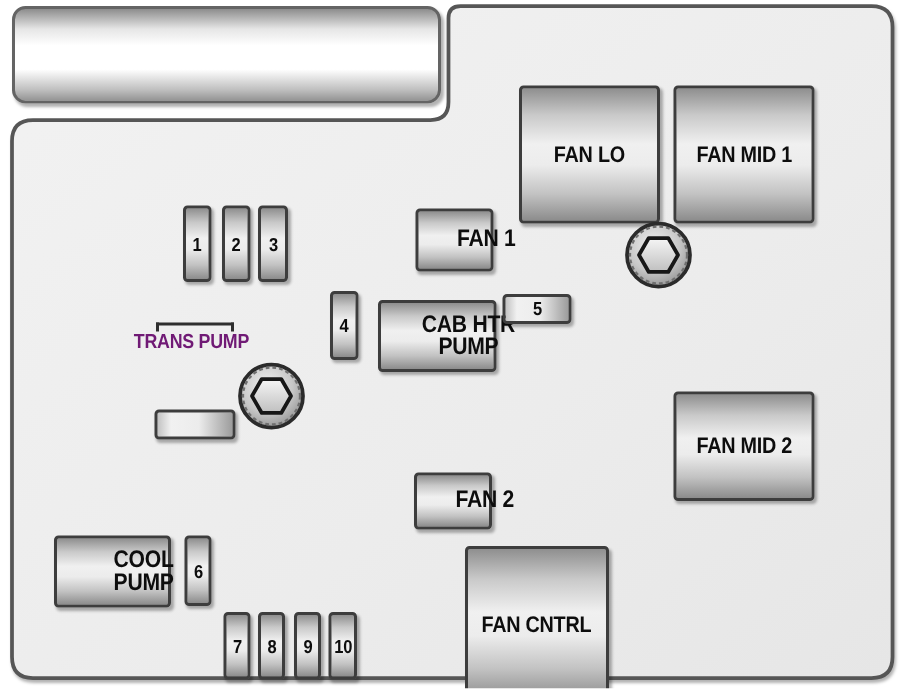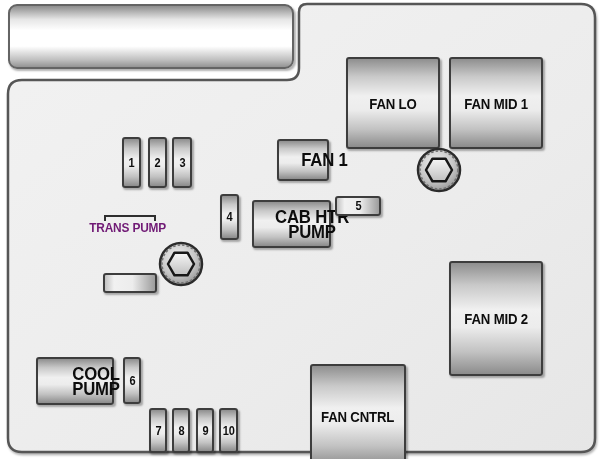--- a/index.html
+++ b/index.html
@@ -18,21 +18,21 @@
   .comp {
     position:absolute; box-sizing:border-box;
     border:2px solid #3d3d3d; border-radius:3px;
     display:flex; align-items:center; justify-content:center;
     background:linear-gradient(180deg,#8f8f8f 0%,#c9c9c9 20%,#f0f0f0 42%,#ececec 58%,#c2c2c2 80%,#8c8c8c 100%);
     box-shadow:1.5px 2px 2px rgba(0,0,0,0.30);
     color:#0d0d0d;
     margin-top:32px;
   }
   .relay  { font-size:15px; }
-  .small  { font-size:19px;padding-left:42px; }
+  .small  { font-size:16px;padding-left:42px; }
   .fuse   { font-size:12.5px; }
   .fuse-h { background:linear-gradient(90deg,#c2c2c2 0%,#f1f1f1 18%,#ececec 55%,#9c9c9c 100%); }
   .t {
     font-weight:bold; white-space:nowrap; letter-spacing:-0.2px;
     transform:scaleX(0.88); transform-origin:center; display:inline-block;
   }
   .two { display:flex; flex-direction:column; align-items:center;
     line-height:15px; text-align:center; }
   .free-label {
     position:absolute; font-weight:bold; font-size:13.5px; color:#701a75;
@@ -119,24 +119,27 @@
     <span class="t">TRANS PUMP</span>
   </div>
   <div class="comp fuse fuse-h" style="left:103px;top:241px;width:54px;height:20px"></div>
 
   <svg class="bolt" style="left:157px;top:240px" width="48" height="48" viewBox="0 0 48 48">
     <circle cx="24" cy="24" r="21" fill="url(#boltFace)" stroke="#2b2b2b" stroke-width="2.5"></circle>
     <circle cx="24" cy="24" r="19" fill="none" stroke="#6f6f6f" stroke-width="1.5" stroke-dasharray="2.5 2"></circle>
     <polygon points="37,24 30.5,35.3 17.5,35.3 11,24 17.5,12.7 30.5,12.7" fill="url(#boltHex)" stroke="#171717" stroke-width="2.5" stroke-linejoin="round"></polygon>
   </svg>
 
-  <div class="comp relay" style="left:449px;top:229px;width:94px;height:115px">
+  <div class="comp relay" style="left:449px;top:229px;width:94px;height:73px">
     <span class="t">FAN MID 2</span>
   </div>
 
+  <div class="comp small" style="left:276px;top:283px;width:52px;height:38px">
+    <span class="t">FAN 2</span>
+  </div>
 
   <div class="comp small" style="left:36px;top:325px;width:78px;height:48px">
     <div class="t two">
       <span>COOL</span>
       <span>PUMP</span>
     </div>
   </div>
   <div class="comp fuse" style="left:123px;top:325px;width:18px;height:47px">
     <span class="t">6</span>
   </div>

